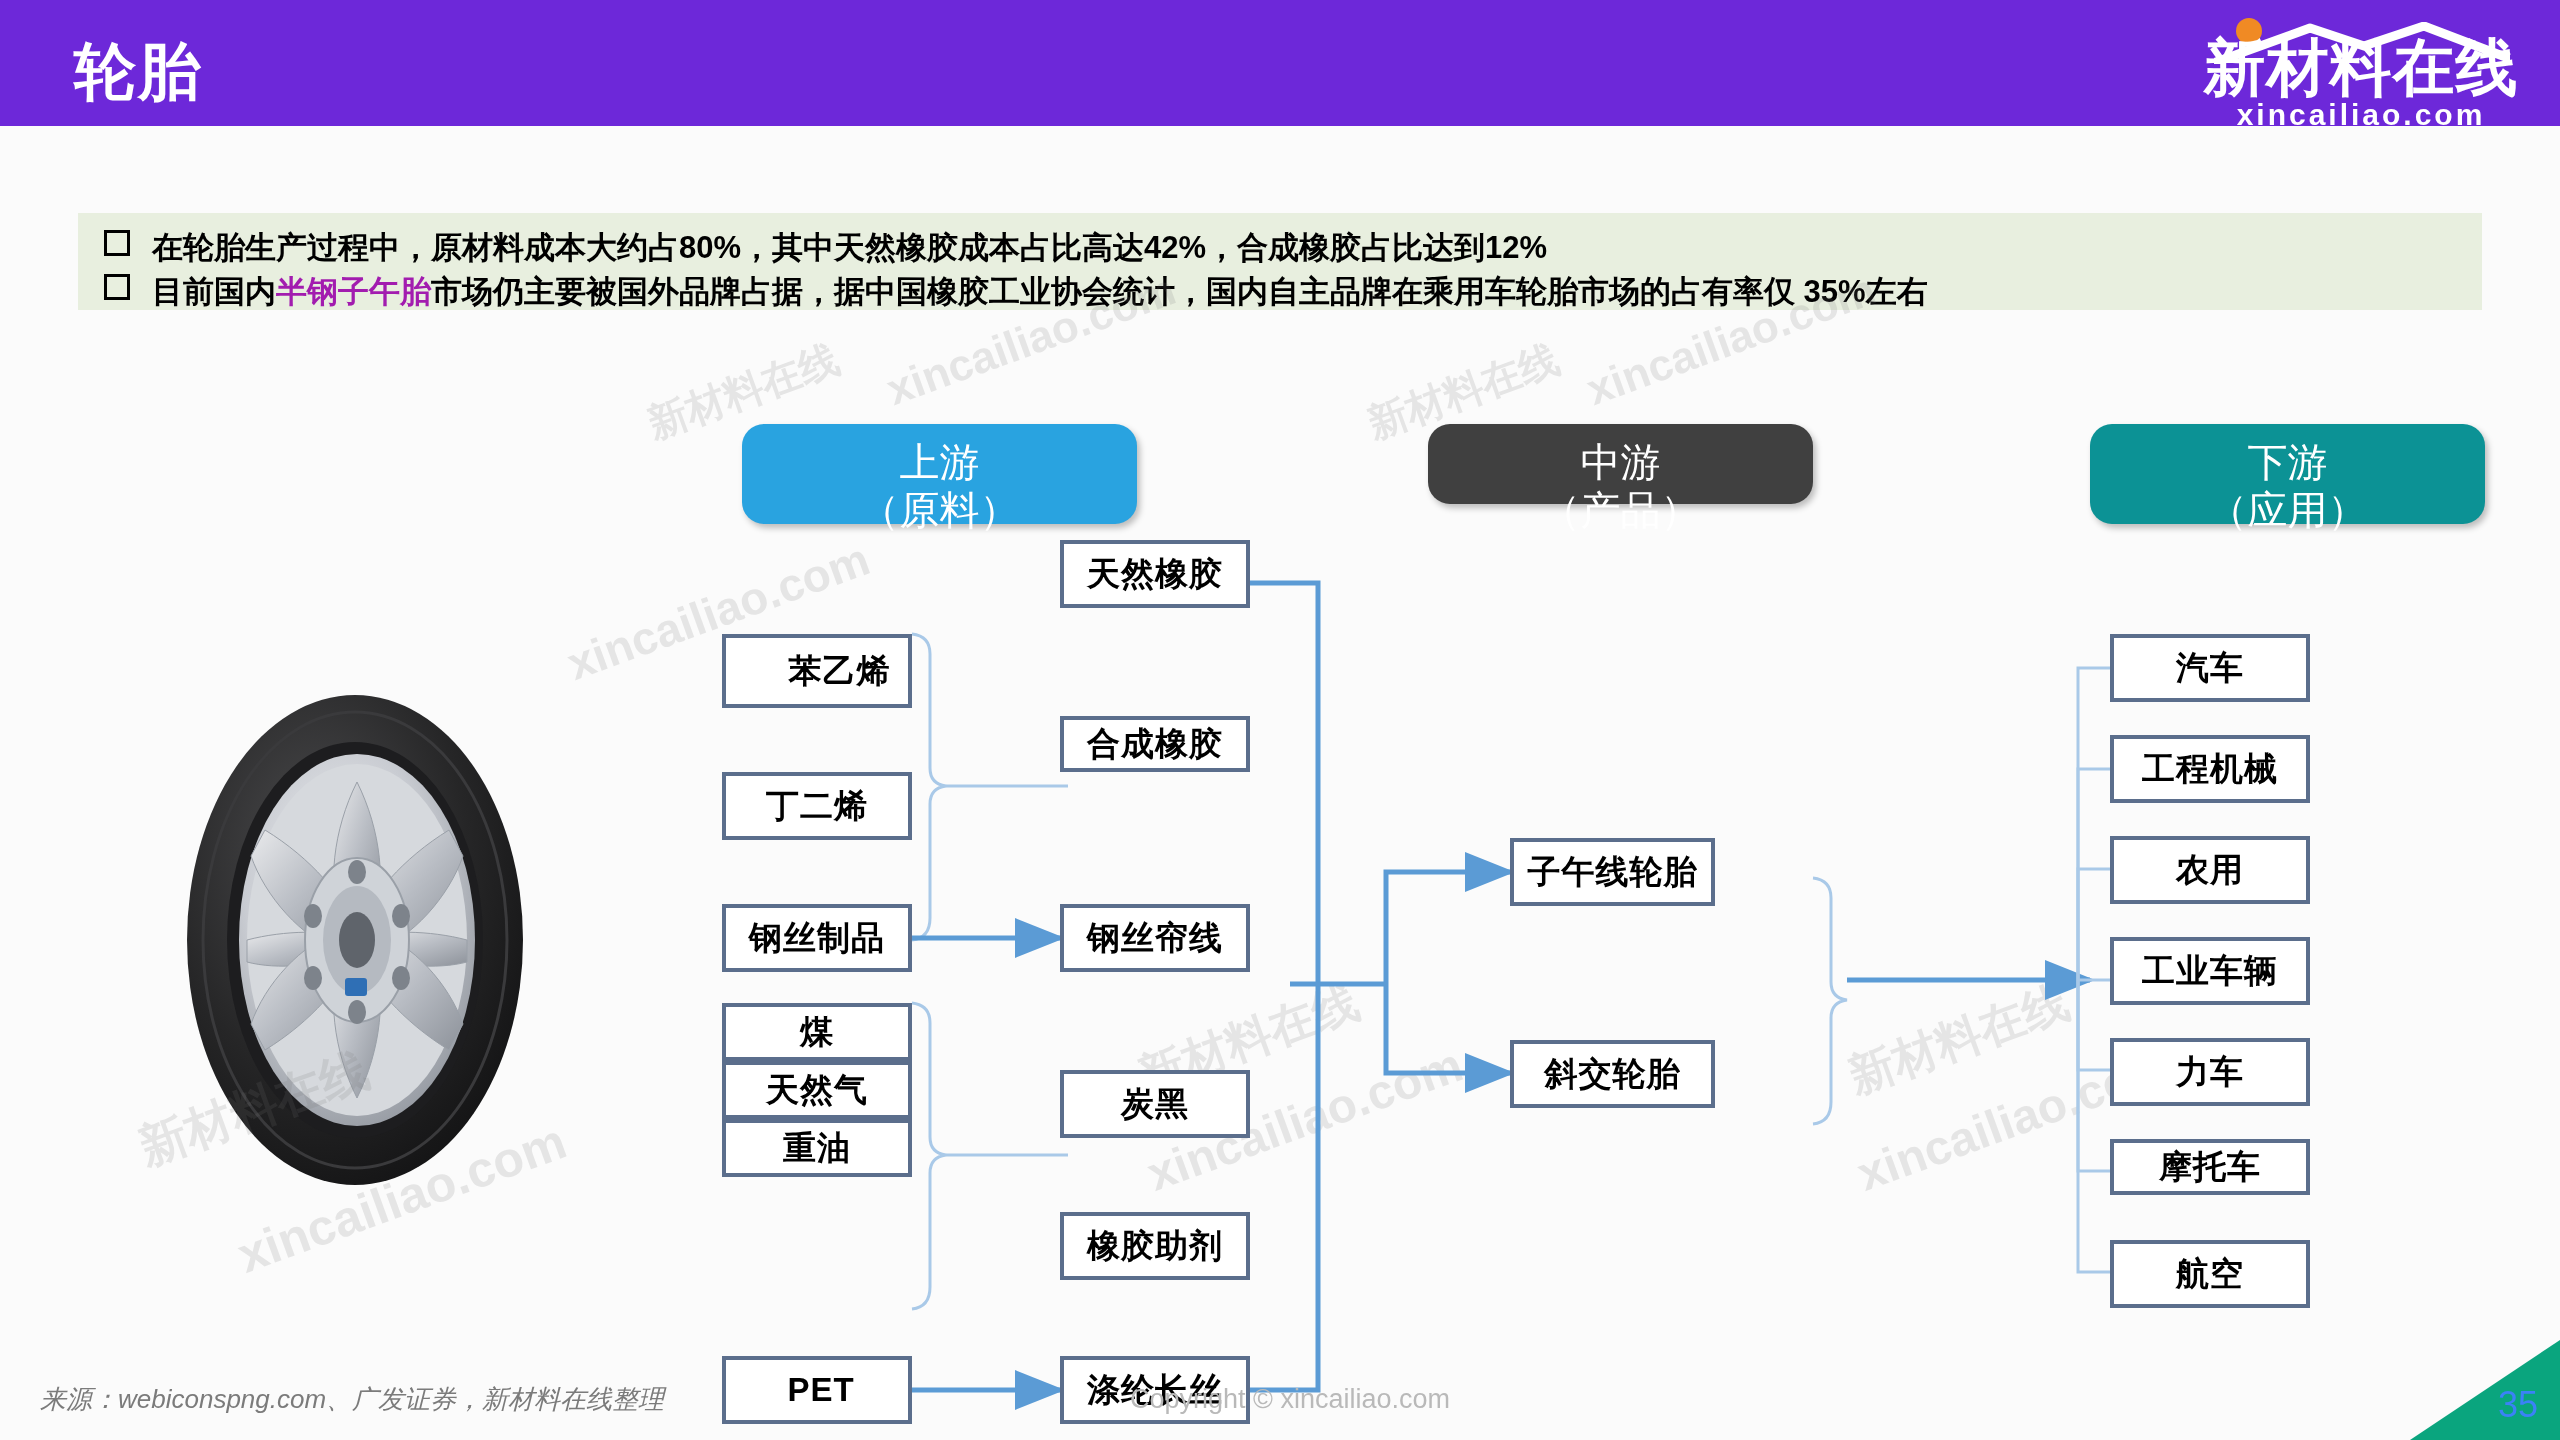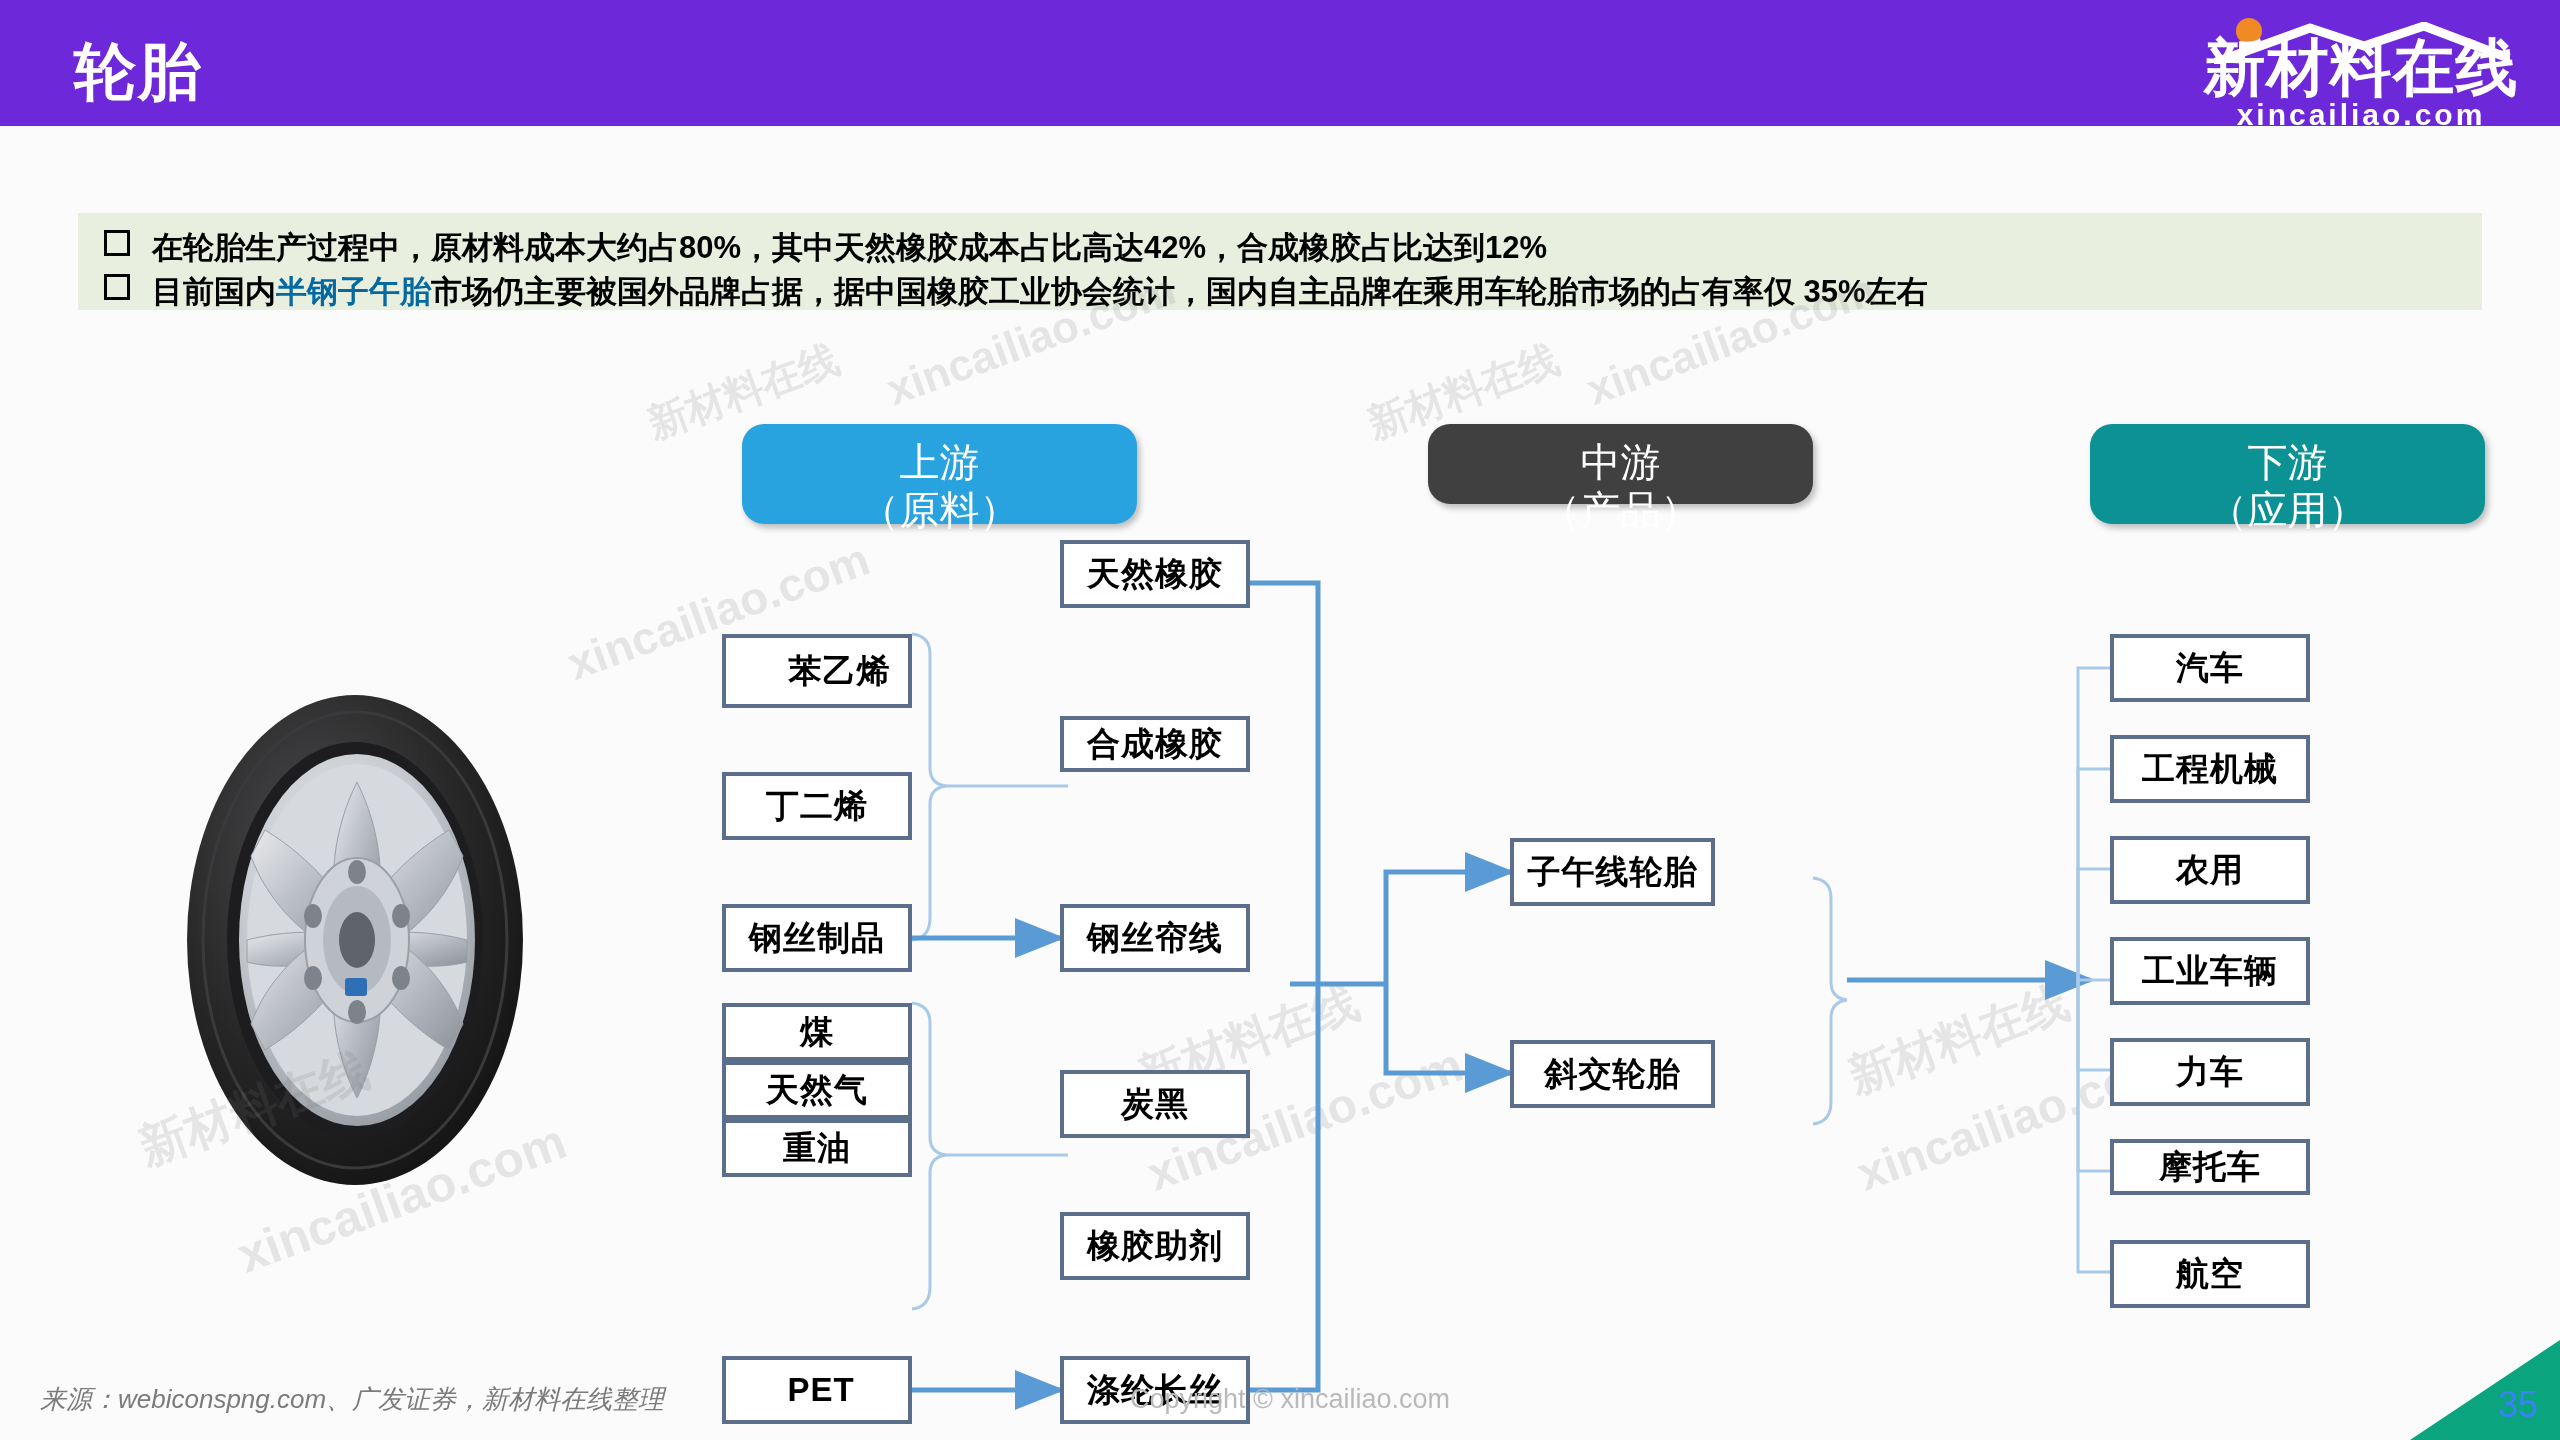--- a/index.html
+++ b/index.html
@@ -44,21 +44,21 @@
   .bullet-row{
     position:absolute;left:26px;font-size:31px;font-weight:bold;color:#000;
     white-space:nowrap;line-height:34px;
   }
   .bullet-row.r1{top:17px;}
   .bullet-row.r2{top:61px;}
   .bullet-sq{
     display:inline-block;width:20px;height:20px;
     border:3px solid #000;margin-right:22px;vertical-align:2px;
   }
-  .hl-red{color:#0369a1;}
+  .hl-red{color:#a21caf;}
   
   .tyre{
     position:absolute;left:105px;top:690px;width:500px;height:500px;
   }
   .tyre svg{display:block;}
   
   .stage{
     position:absolute;border-radius:22px;color:#fff;text-align:center;
     font-size:40px;line-height:48px;padding-top:14px;box-sizing:border-box;
     box-shadow:3px 4px 6px rgba(0,0,0,.25);

